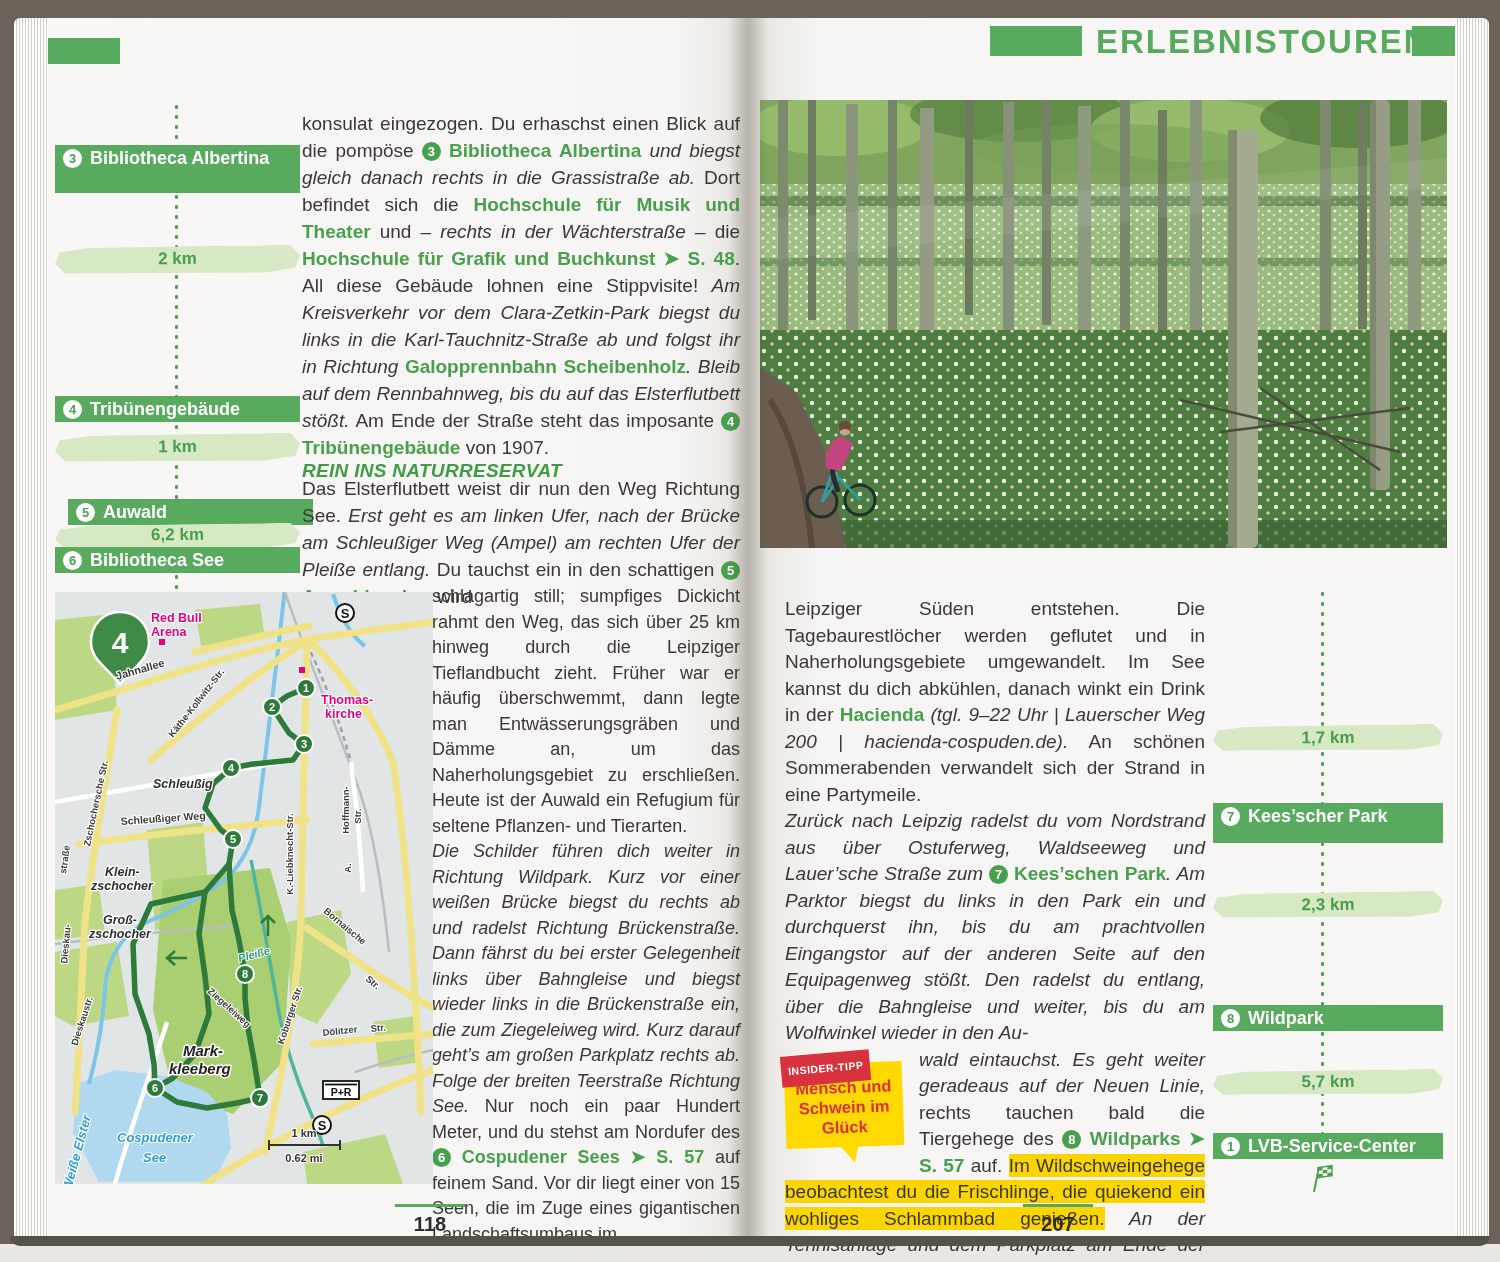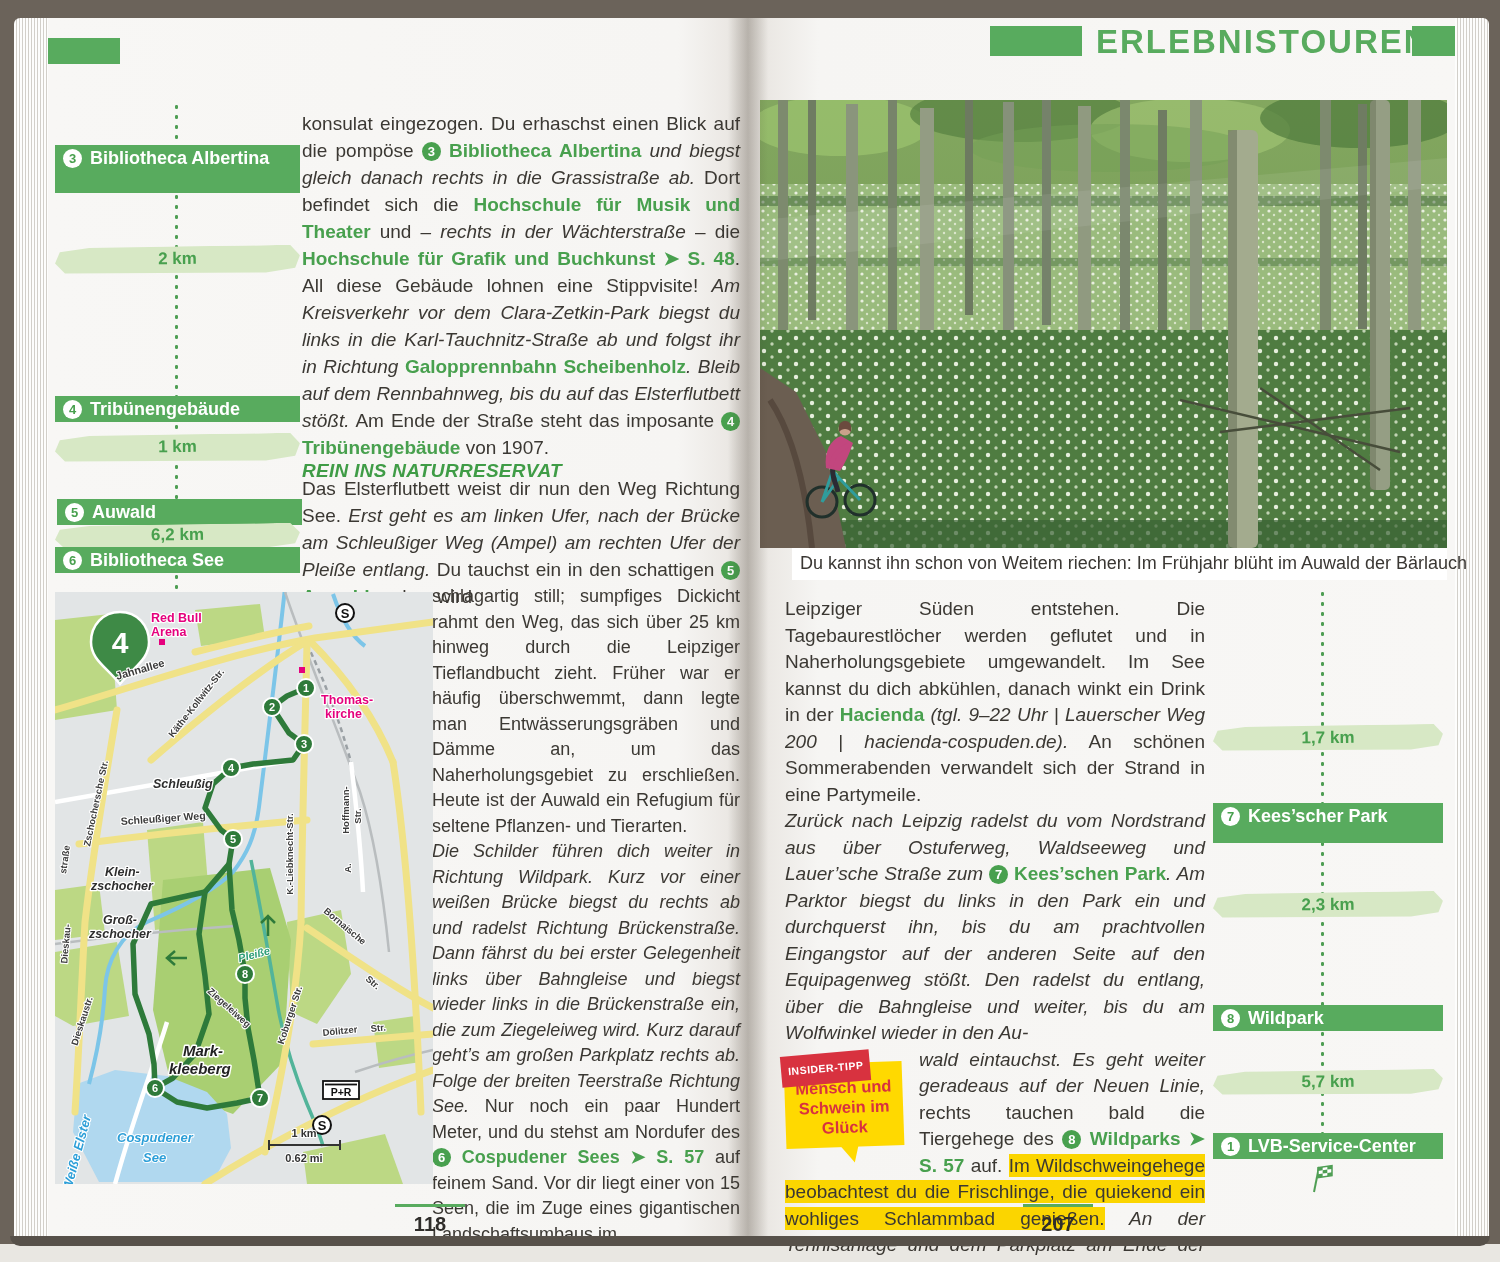--- a/index.html
+++ b/index.html
@@ -70,21 +70,21 @@
     <div class="dotline" style="left:126px;top:82px;height:494px;"></div>
 
     <div class="greenbar" style="left:7px;top:127px;width:245px;height:48px;line-height:22px;">
       <span class="num">3</span><span>Bibliotheca Albertina</span>
     </div>
     <div class="brush" style="left:7px;top:228px;width:245px;height:28px;"><span>2 km</span></div>
     <div class="greenbar" style="left:7px;top:378px;width:245px;height:26px;">
       <span class="num">4</span><span>Tribünengebäude</span>
     </div>
     <div class="brush" style="left:7px;top:416px;width:245px;height:28px;"><span>1 km</span></div>
-    <div class="greenbar" style="left:9px;top:481px;width:245px;height:26px;">
+    <div class="greenbar" style="left:20px;top:481px;width:245px;height:26px;">
       <span class="num">5</span><span>Auwald</span>
     </div>
     <div class="brush" style="left:7px;top:506px;width:245px;height:25px;padding-top:1px;"><span>6,2 km</span></div>
     <div class="greenbar" style="left:7px;top:529px;width:245px;height:26px;">
       <span class="num">6</span><span>Bibliotheca See</span>
     </div>
 
     <div class="bodytext" style="position:absolute;left:254px;top:92px;width:438px;"><span>konsulat eingezogen. Du erhaschst einen Blick auf die pompöse </span><span class="m">3</span><span class="g"> Bibliotheca Albertina </span><span class="i">und biegst gleich danach rechts in die Grassistraße ab.</span><span> Dort befindet sich die </span><span class="g">Hochschule für Musik und Theater</span><span> und – </span><span class="i">rechts in der Wächterstraße</span><span> – die </span><span class="g">Hochschule für Grafik und Buchkunst ➤ S. 48</span><span>. All diese Gebäude lohnen eine Stippvisite! </span><span class="i">Am Kreisverkehr vor dem Clara-Zetkin-Park biegst du links in die Karl-Tauchnitz-Straße ab und folgst ihr in Richtung </span><span class="g">Galopprennbahn Scheibenholz</span><span class="i">. Bleib auf dem Rennbahnweg, bis du auf das Elsterflutbett stößt.</span><span> Am Ende der Straße steht das imposante </span><span class="m">4</span><span class="g"> Tribünengebäude</span><span> von 1907.</span></div>
     <div class="heading-green" style="left:254px;top:442px;font-style:italic;">REIN INS NATURRESERVAT</div>
     <div class="bodytext" style="position:absolute;left:254px;top:457px;width:438px;"><span>Das Elsterflutbett weist dir nun den Weg Richtung See. </span><span class="i">Erst geht es am linken Ufer, nach der Brücke am Schleußiger Weg (Ampel) am rechten Ufer der Pleiße entlang.</span><span> Du tauchst ein in den schattigen </span><span class="m">5</span><span class="g"> Auwald</span><span> und es wird</span></div>
@@ -316,21 +316,20 @@
           <circle cx="100" cy="400" r="15" fill="none" stroke="#20302b" stroke-width="3"></circle>
           <path d="M62,402 L79,378 L100,400 M79,378 L72,370 M62,402 L75,364" stroke="#2f9d9d" stroke-width="3" fill="none"></path>
           <path d="M78,392 C76,382 71,376 73,368" stroke="#2b2b33" stroke-width="5" fill="none"></path>
           <path d="M66,368 C64,352 70,340 81,336 L93,343 C89,355 85,363 80,371 Z" fill="#c2467e"></path>
           <path d="M88,345 C78,350 72,358 71,366" stroke="#c2467e" stroke-width="4.5" fill="none"></path>
           <circle cx="85" cy="329" r="6.5" fill="#caa18b"></circle>
           <path d="M79,326 C80,320 90,319 91,326 L91,332 C88,328 82,328 79,332 Z" fill="#6b4a3e"></path>
         </g>
       </svg>
     </div>
-    <div class="caption">Du kannst ihn schon von Weitem riechen: Im Frühjahr blüht im Auwald der Bärlauch</div>
 
     <div class="dotline" style="left:572px;top:570px;height:572px;"></div>
 
     <div style="position:absolute;left:37px;top:578px;width:420px;">
       <div class="bodytext" style="line-height:26.5px;"><span>Leipziger Süden entstehen. Die Tagebaurestlöcher werden geflutet und in Naherholungsgebiete umgewandelt. Im See kannst du dich abkühlen, danach winkt ein Drink in der </span><span class="g">Hacienda</span><span class="i"> (tgl. 9–22 Uhr | Lauerscher Weg 200 | hacienda-cospuden.de).</span><span> An schönen Sommerabenden verwandelt sich der Strand in eine Partymeile.</span><br><span class="i">Zurück nach Leipzig radelst du vom Nordstrand aus über Ostuferweg, Waldseeweg und Lauer’sche Straße zum </span><span class="m">7</span><span class="g"> Kees’schen Park</span><span class="i">. Am Parktor biegst du links in den Park ein und durchquerst ihn, bis du am prachtvollen Eingangstor auf der anderen Seite auf den Equipagenweg stößt. Den radelst du entlang, über die Bahngleise und weiter, bis du am Wolfwinkel wieder in den Au-</span></div>
       <div class="bodytext" style="line-height:26.5px;">
         <div class="tip">
           <div class="bubble">Mensch und Schwein im Glück</div>
           <div class="tail"></div>
           <div class="tag">INSIDER-TIPP</div>

